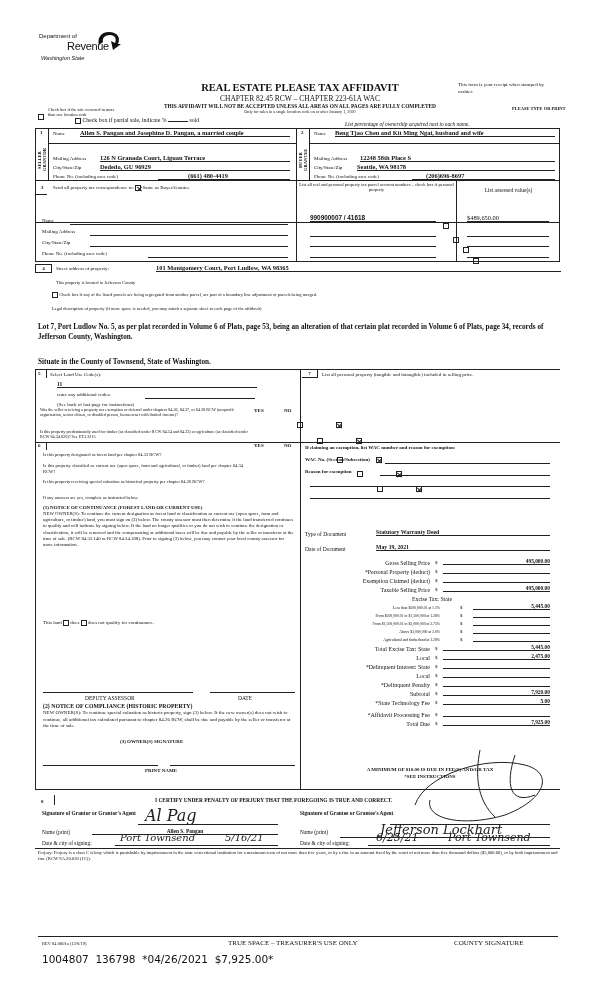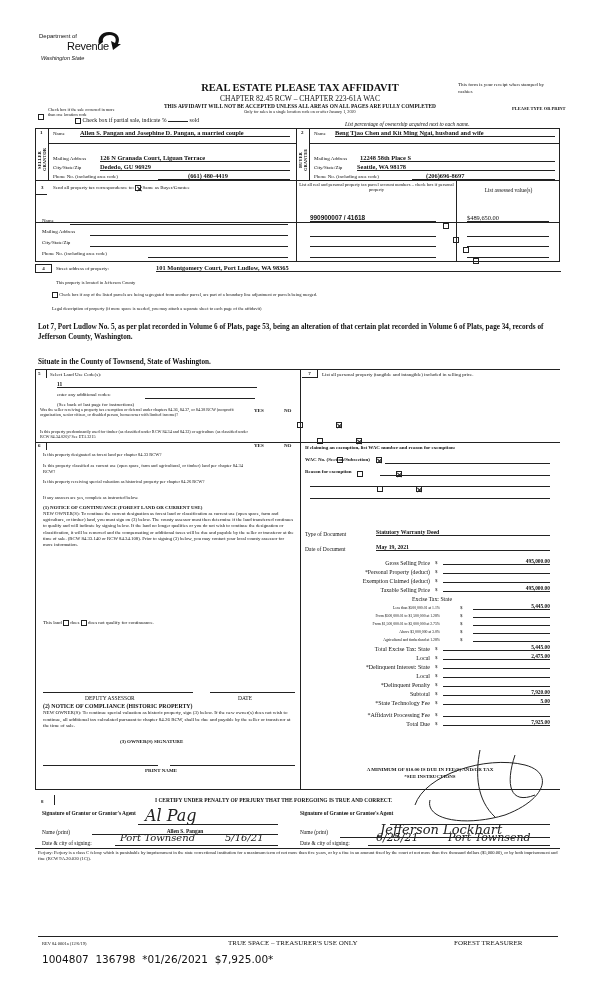--- a/index.html
+++ b/index.html
@@ -298,17 +298,17 @@
   <span class="sig" style="left:80px;top:-3px;font-size:11px;white-space:nowrap;">Port Townsend</span>
 </div>
 
 <div class="abs" style="left:35px;top:848px;width:525px;height:0.8px;background:#222;"></div>
 <div class="abs" style="left:38px;top:850px;width:520px;font-size:4.6px;line-height:1.35;">Perjury: Perjury is a class C felony which is punishable by imprisonment in the state correctional institution for a maximum term of not more than five years, or by a fine in an amount fixed by the court of not more than five thousand dollars ($5,000.00), or by both imprisonment and fine (RCW 9A.20.020 (1C)).</div>
 
 
 <div class="abs" style="left:38px;top:936px;width:520px;height:1.2px;background:#222;"></div>
 <div class="abs" style="left:42px;top:941px;font-size:4.5px;">REV 84 0001a (12/6/19)</div>
 <div class="abs" style="left:228px;top:939px;font-size:7px;">TRUE SPACE – TREASURER'S USE ONLY</div>
-<div class="abs" style="left:454px;top:939px;font-size:7px;">FOREST TREASURER</div>
-<div class="abs" style="left:42px;top:953px;font-family:'DejaVu Sans',sans-serif;font-size:10.5px;white-space:pre;">1004807  136798  *01/26/2021  $7,925.00*</div>
+<div class="abs" style="left:454px;top:939px;font-size:7px;">COUNTY SIGNATURE</div>
+<div class="abs" style="left:42px;top:953px;font-family:'DejaVu Sans',sans-serif;font-size:10.5px;white-space:pre;">1004807  136798  *04/26/2021  $7,925.00*</div>
 
 
 
 
 </body></html>

